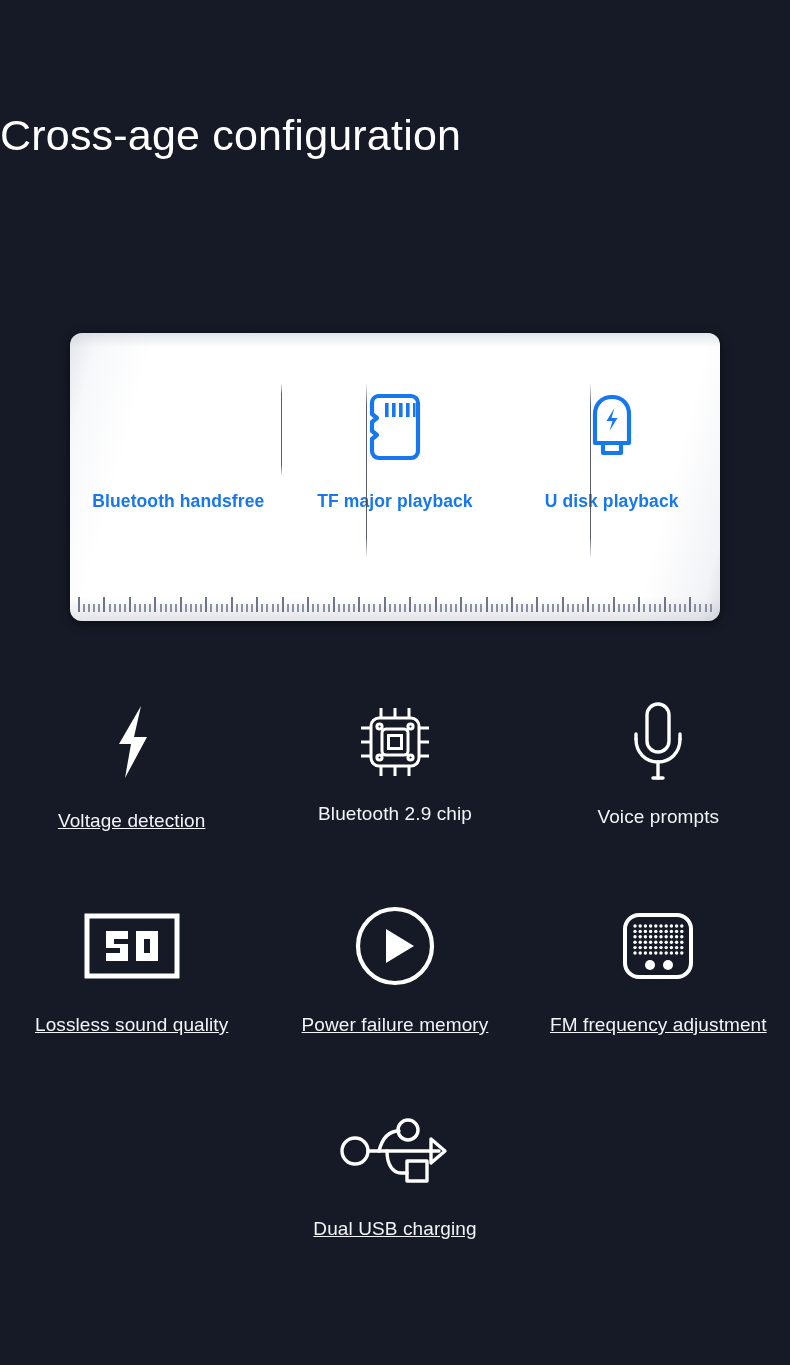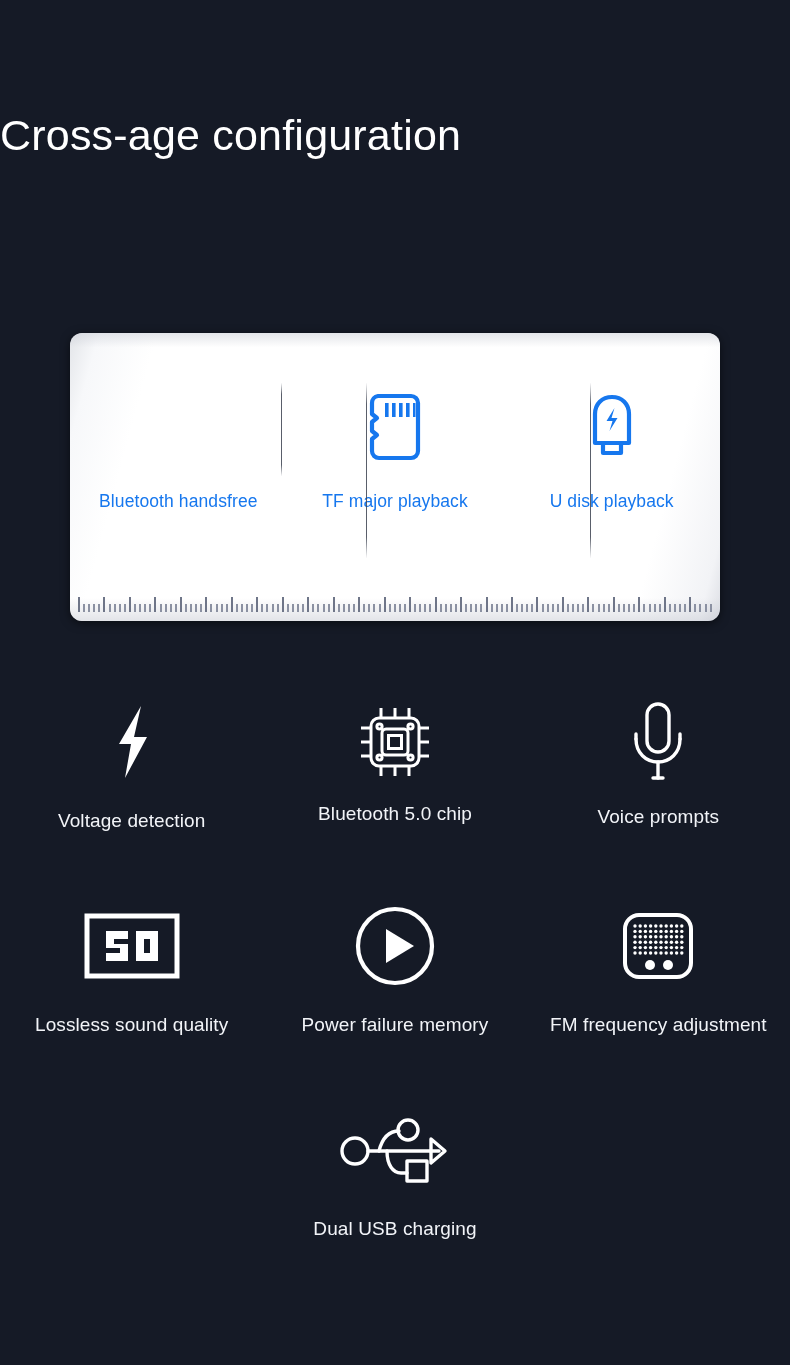--- a/index.html
+++ b/index.html
@@ -72,20 +72,21 @@
       linear-gradient(180deg, rgba(205,208,216,0.55) 0%, rgba(255,255,255,0) 5%, rgba(255,255,255,0) 92%, rgba(198,201,210,0.5) 100%);
     pointer-events: none;
   }
   .cells {
     position: absolute;
     left: 0;
     top: 0;
     width: 650px;
     height: 238px;
     display: flex;
+    font-weight: bold;
   }
   .cell {
     position: relative;
     flex: 1 1 0;
     display: flex;
     flex-direction: column;
     align-items: center;
   }
   .cell-icon {
     height: 112px;
@@ -156,21 +157,21 @@
     justify-content: center;
   }
   .item-label {
     font-size: 19px;
     color: #f2f4f8;
     letter-spacing: 0.1px;
     white-space: nowrap;
     margin-top: 12px;
   }
   .nudge-up { margin-top: 9px; }
-  .nudge-down { margin-top: 16px; }
+  .nudge-down { margin-top: 16px; text-decoration: underline; }
 
   svg { display: block; }
 </style>
 </head>
 <body>
 
 <div class="page">
 
   <div class="heading-block">
     <h1 class="title">Cross-age configuration</h1>
@@ -365,21 +366,21 @@
             <rect x="15" y="15" width="48" height="48" rx="8"></rect>
             <rect x="26" y="26" width="26" height="26" rx="4"></rect>
             <rect x="32.5" y="32.5" width="13" height="13"></rect>
             <circle cx="23.5" cy="23.5" r="2.6"></circle>
             <circle cx="54.5" cy="23.5" r="2.6"></circle>
             <circle cx="23.5" cy="54.5" r="2.6"></circle>
             <circle cx="54.5" cy="54.5" r="2.6"></circle>
             <path d="M25 15 V5 M39 15 V5 M53 15 V5 M25 63 V73 M39 63 V73 M53 63 V73 M15 25 H5 M15 39 H5 M15 53 H5 M63 25 H73 M63 39 H73 M63 53 H73" stroke-linecap="butt"></path>
           </svg>
         </div>
-        <div class="item-label nudge-up">Bluetooth 5.0 chip</div>
+        <div class="item-label nudge-up">Bluetooth 2.9 chip</div>
       </div>
 
       <div class="grid-item">
         <div class="item-icon">
           <svg width="60" height="84" viewBox="0 0 60 84" fill="none" stroke="#ffffff" stroke-width="3.4">
             <rect x="19" y="4" width="22" height="48" rx="11"></rect>
             <path d="M8 39 C8 53 18 62 30 62 C42 62 52 53 52 39" stroke-linecap="round"></path>
             <path d="M8 39 V34 M52 39 V34" stroke-linecap="round"></path>
             <path d="M30 62 V78" stroke-linecap="round"></path>
             <path d="M25 78 H35" stroke-linecap="round"></path>

